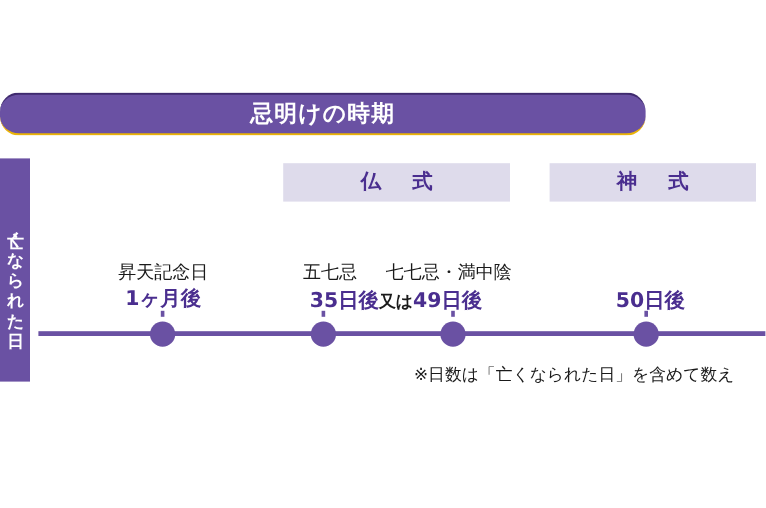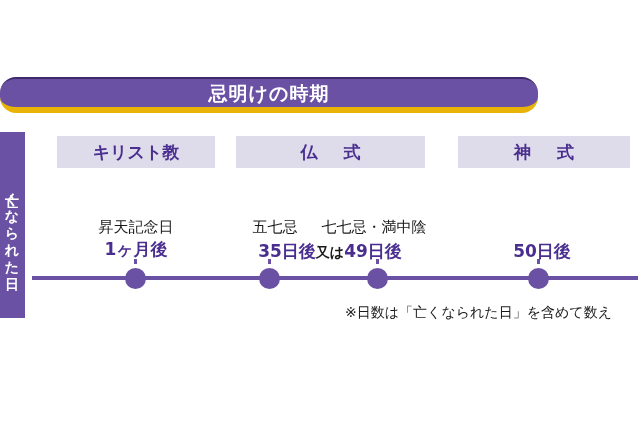--- a/index.html
+++ b/index.html
@@ -27,21 +27,21 @@
 
   
   .title-bar {
     position: absolute;
     left: 0;
     top: 77px;
     width: 538px;
     height: 36px;
     background: #6a51a3;
     border-top: 2px solid #3f2a6e;
-    border-bottom: 6px solid #eab308;
+    border-bottom: 2px solid #eab308;
     box-sizing: border-box;
     display: flex;
     align-items: center;
     justify-content: center;
     border-radius: 16px;
   }
   .title-text {
     color: #ffffff;
     font-size: 19px;
     font-weight: bold;
@@ -167,23 +167,20 @@
 <body>
 
 <div id="figure">
 
   <div class="title-bar">
     <span class="title-text">忌明けの時期</span>
   </div>
 
   <div class="vlabel">亡くなられた日</div>
 
-  <div class="cat-box cat-christian">
-    <span class="cat-label">キリスト教</span>
-  </div>
   <div class="cat-box cat-buddhist">
     <span class="cat-label cat-spaced">仏 式</span>
   </div>
   <div class="cat-box cat-shinto">
     <span class="cat-label cat-spaced">神 式</span>
   </div>
 
   <div class="event ev-christian">
     <span class="event-name">昇天記念日</span>
     <span class="event-when">1ヶ月後</span>

